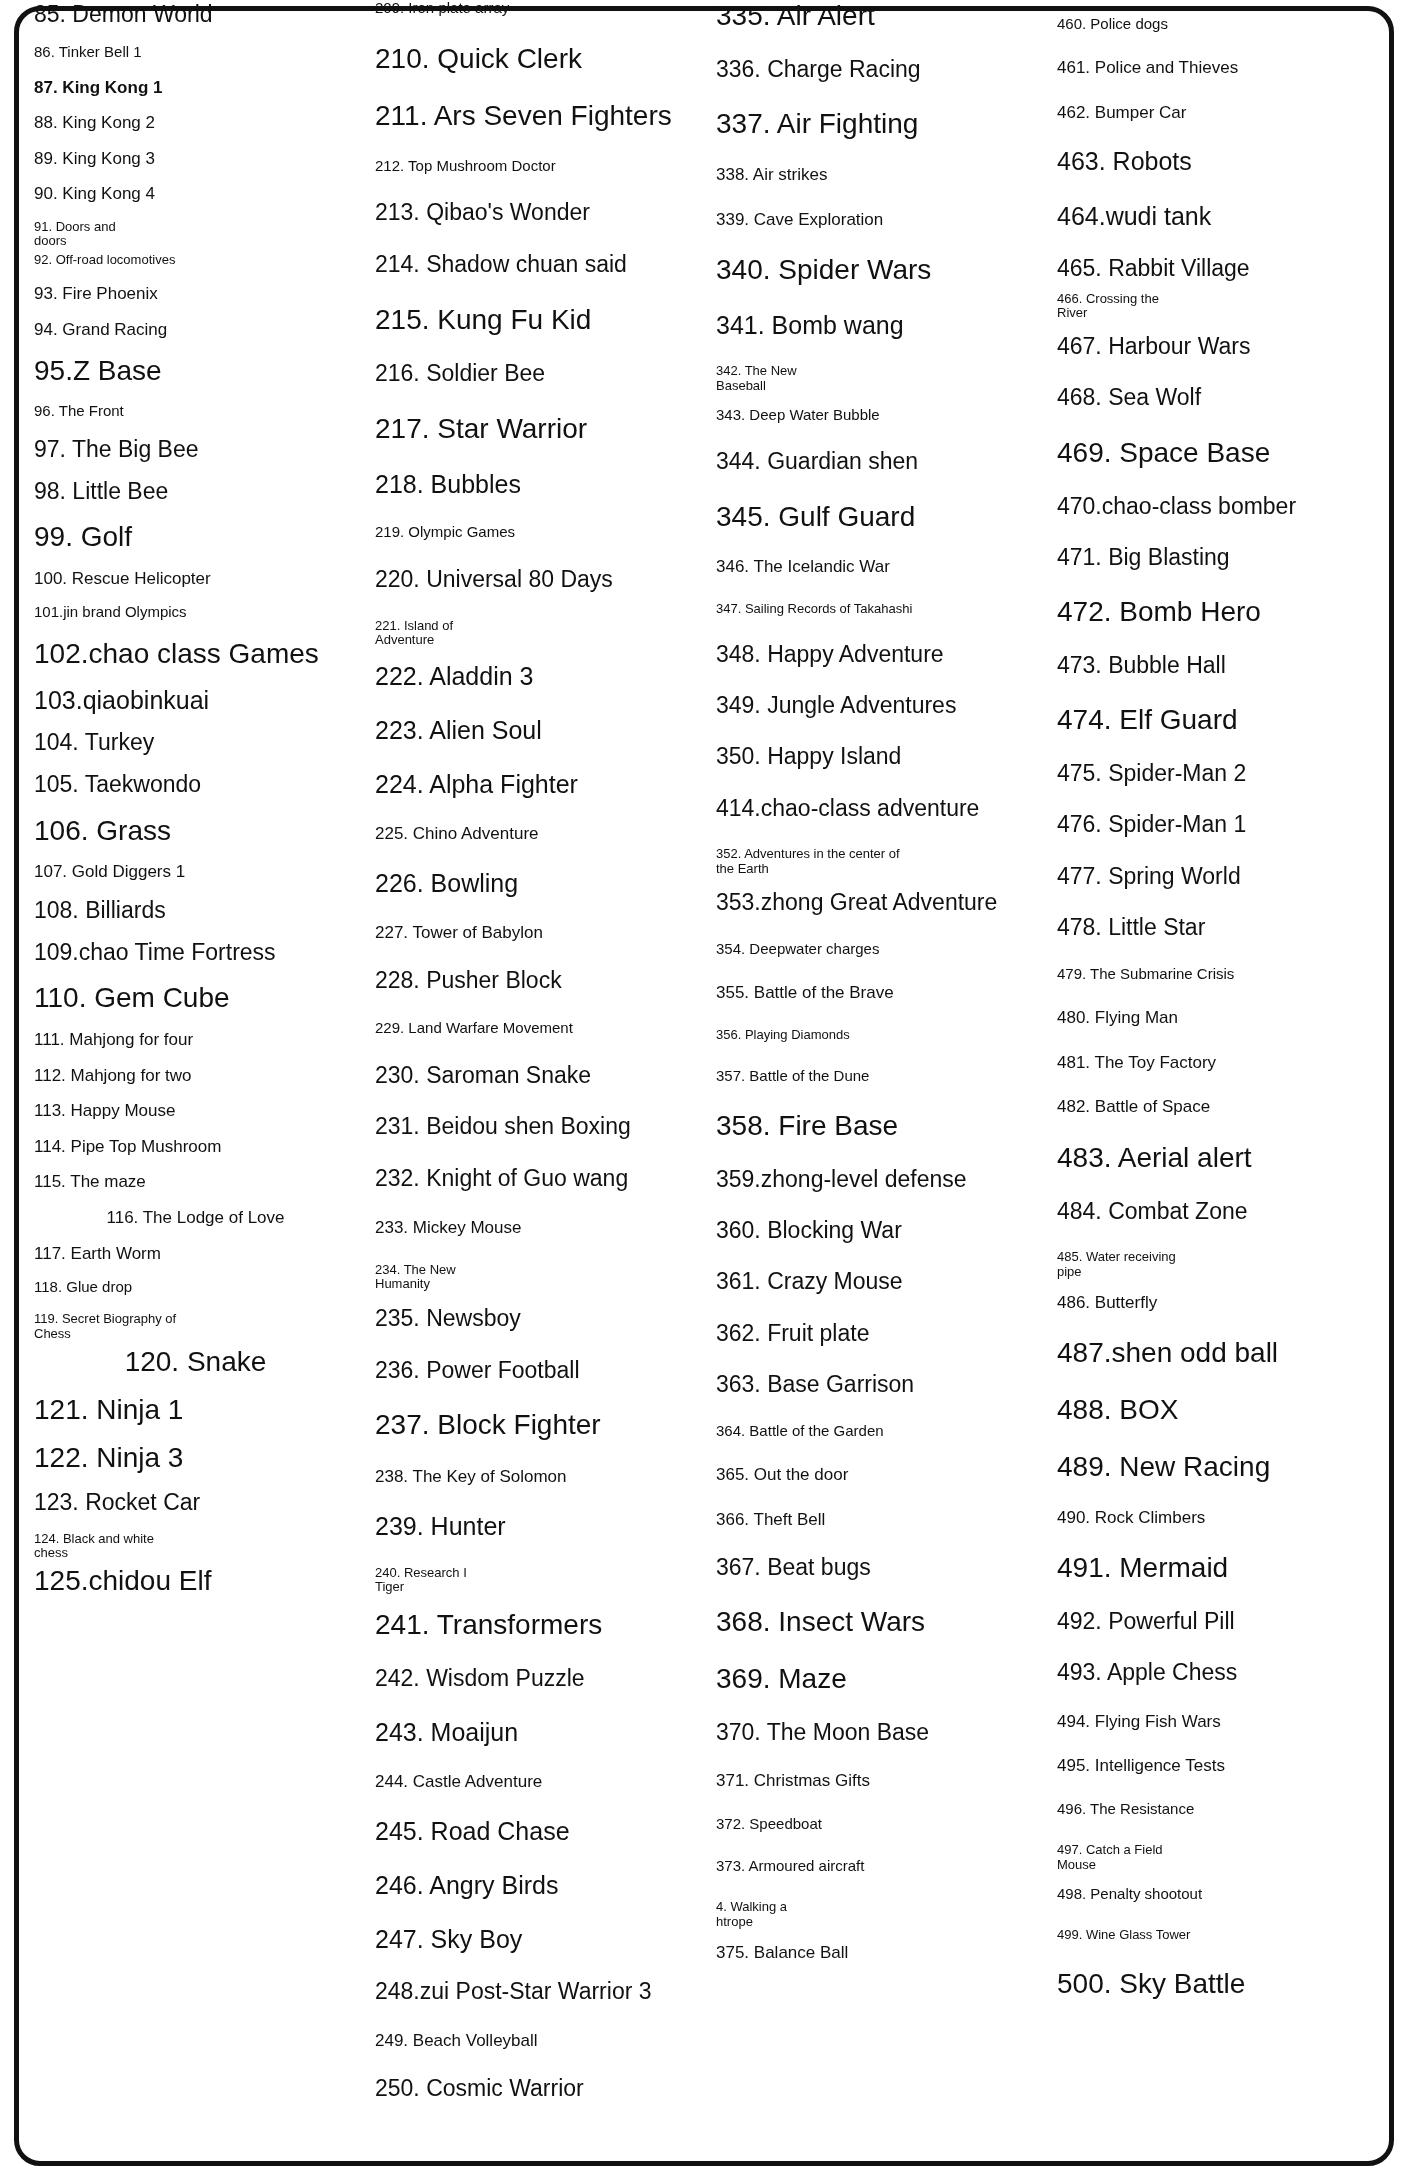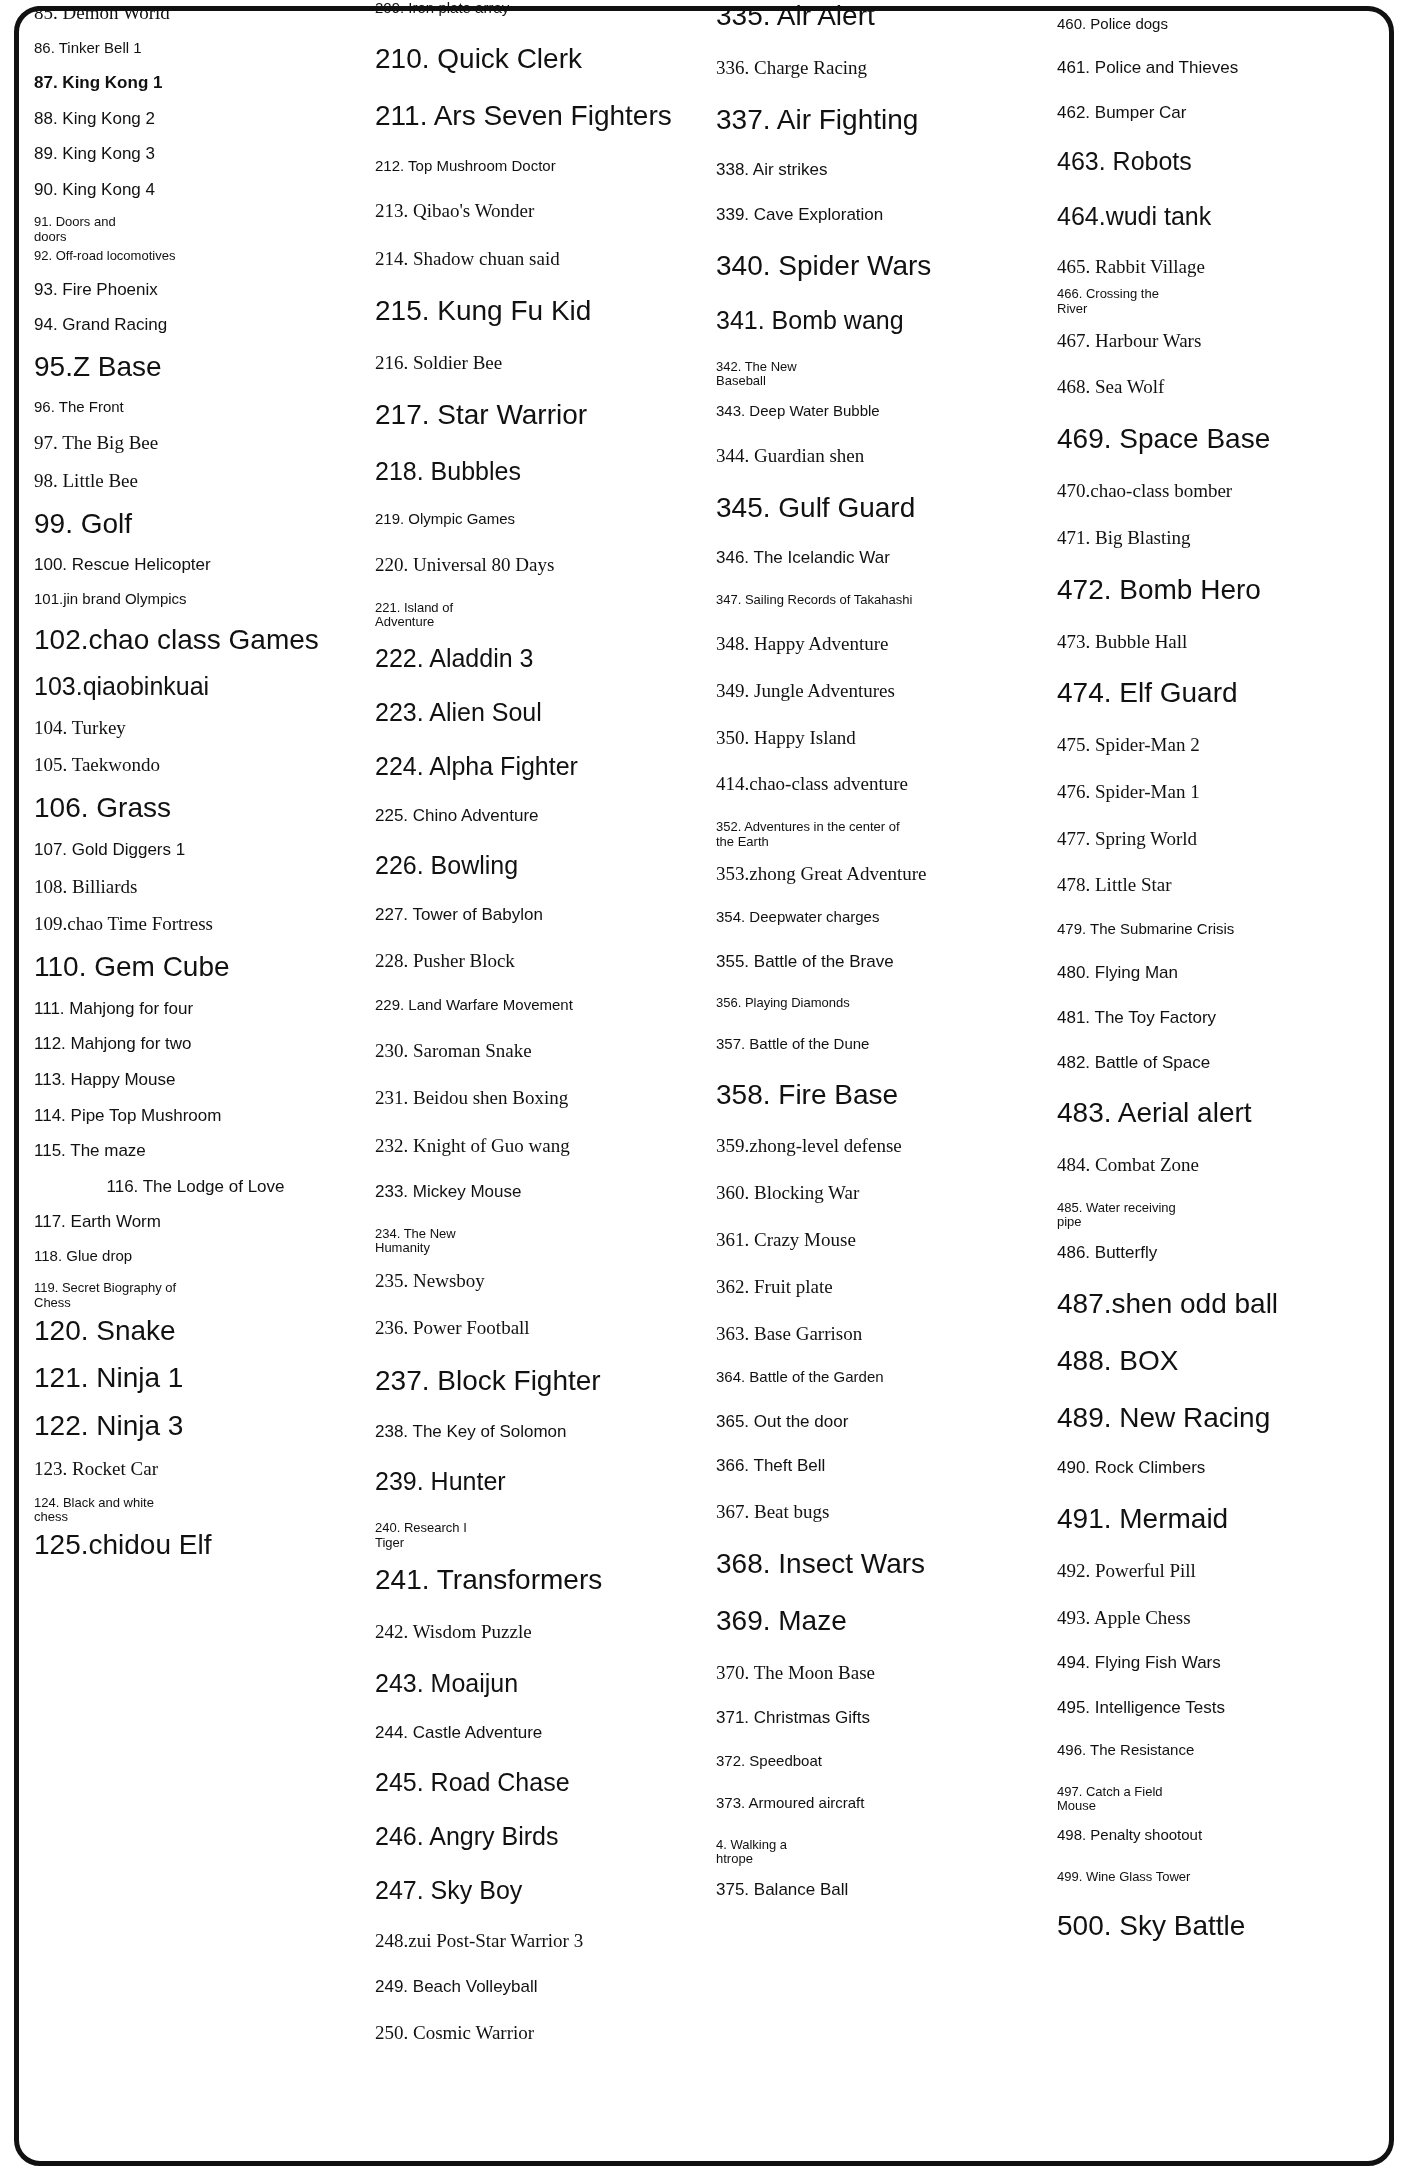--- a/index.html
+++ b/index.html
@@ -62,21 +62,21 @@
     line-height: 1.12;
     margin: 0;
     padding: 0;
     white-space: pre-wrap;
     color: #111111;
   }
   
   .s1 { font-size: 13px; }
   .s2 { font-size: 15px; }
   .s3 { font-size: 17px; }
-  .s4 { font-size: 19px; font-family: Liberation Serif, serif; }
+  .s4 { font-size: 23px; }
   .s5 { font-size: 28px; }
   .s6 { font-size: 25px; }
 </style>
 </head>
 <body>
 
 <div id="page">
   <div id="frame"></div>
   <div id="columns">
       <div class="column col-0" style="padding-top: 2px;">
@@ -110,21 +110,21 @@
         <div class="entry s3" style="margin-bottom: 16.5px;">111. Mahjong for four</div>
         <div class="entry s3" style="margin-bottom: 16.5px;">112. Mahjong for two</div>
         <div class="entry s3" style="margin-bottom: 16.5px;">113. Happy Mouse</div>
         <div class="entry s3" style="margin-bottom: 16.5px;">114. Pipe Top Mushroom</div>
         <div class="entry s3" style="margin-bottom: 16.5px;">115. The maze</div>
         <div class="entry s3" style="margin-bottom: 16.5px; text-align: center;">116. The Lodge of Love</div>
         <div class="entry s3" style="margin-bottom: 16.5px;">117. Earth Worm</div>
         <div class="entry s2" style="margin-bottom: 16.5px;">118. Glue drop</div>
         <div class="entry s1" style="margin-bottom: 4.5px;">119. Secret Biography of
 Chess</div>
-        <div class="entry s5" style="margin-bottom: 16.5px;">120. Snake</div>
+        <div class="entry s5" style="margin-bottom: 16.5px; text-align: center;">120. Snake</div>
         <div class="entry s5" style="margin-bottom: 16.5px;">121. Ninja 1</div>
         <div class="entry s5" style="margin-bottom: 16.5px;">122. Ninja 3</div>
         <div class="entry s4" style="margin-bottom: 16.5px;">123. Rocket Car</div>
         <div class="entry s1" style="margin-bottom: 4.5px;">124. Black and white
 chess</div>
         <div class="entry s5" style="margin-bottom: 16.5px;">125.chidou Elf</div>
       </div>
       <div class="column col-1" style="padding-top: 0px;">
         <div class="entry s2" style="margin-bottom: 26px;">209. Iron plate array</div>
         <div class="entry s5" style="margin-bottom: 26px;">210. Quick Clerk</div>

